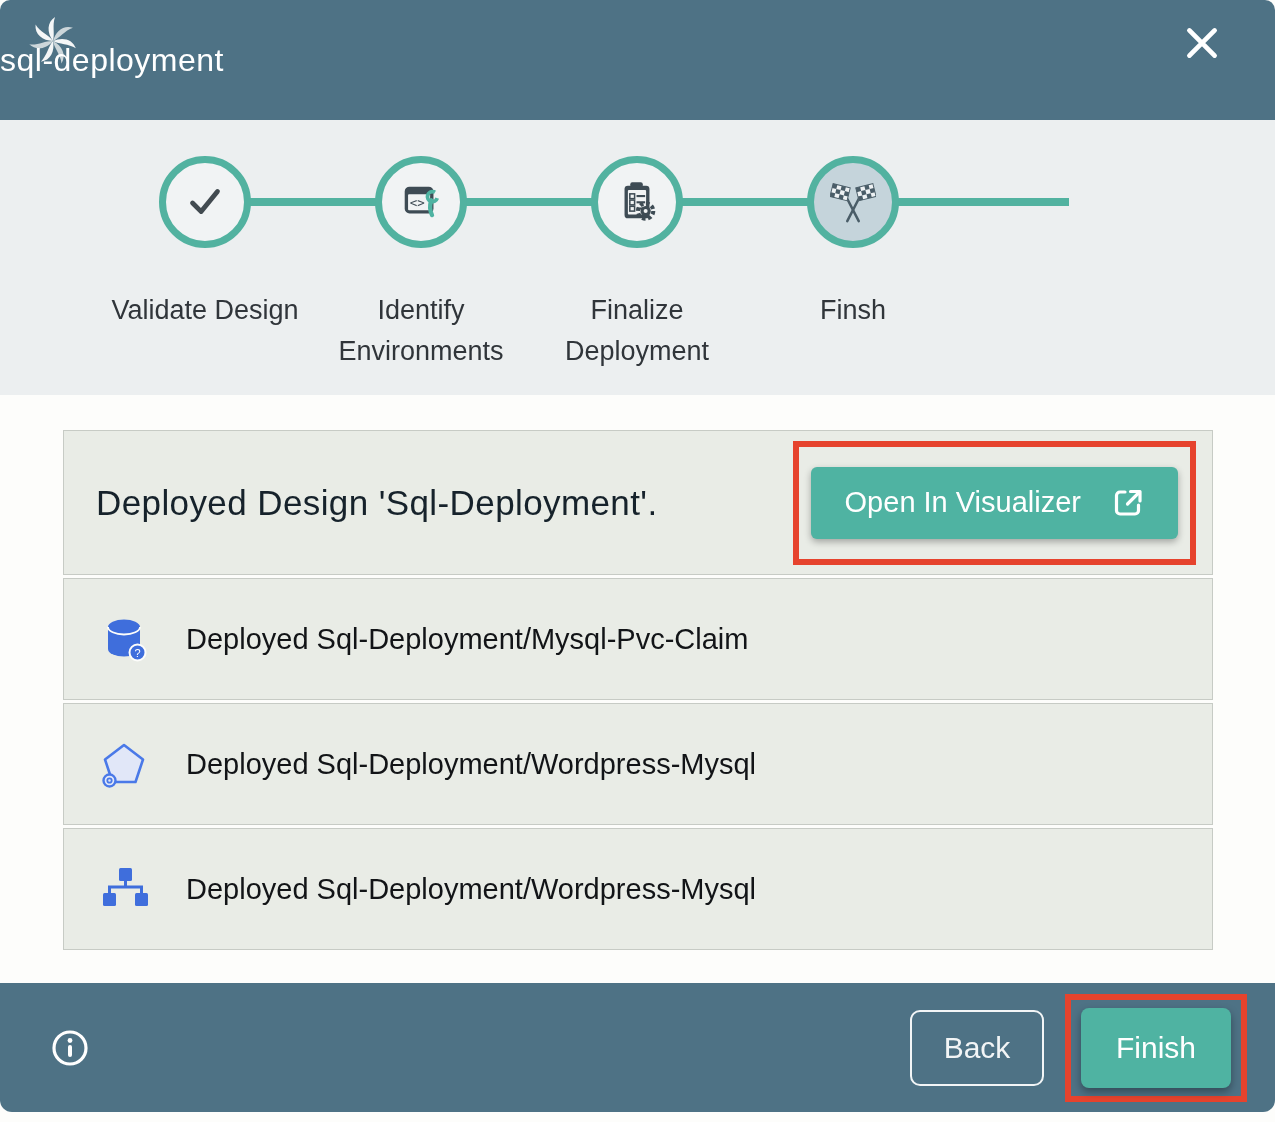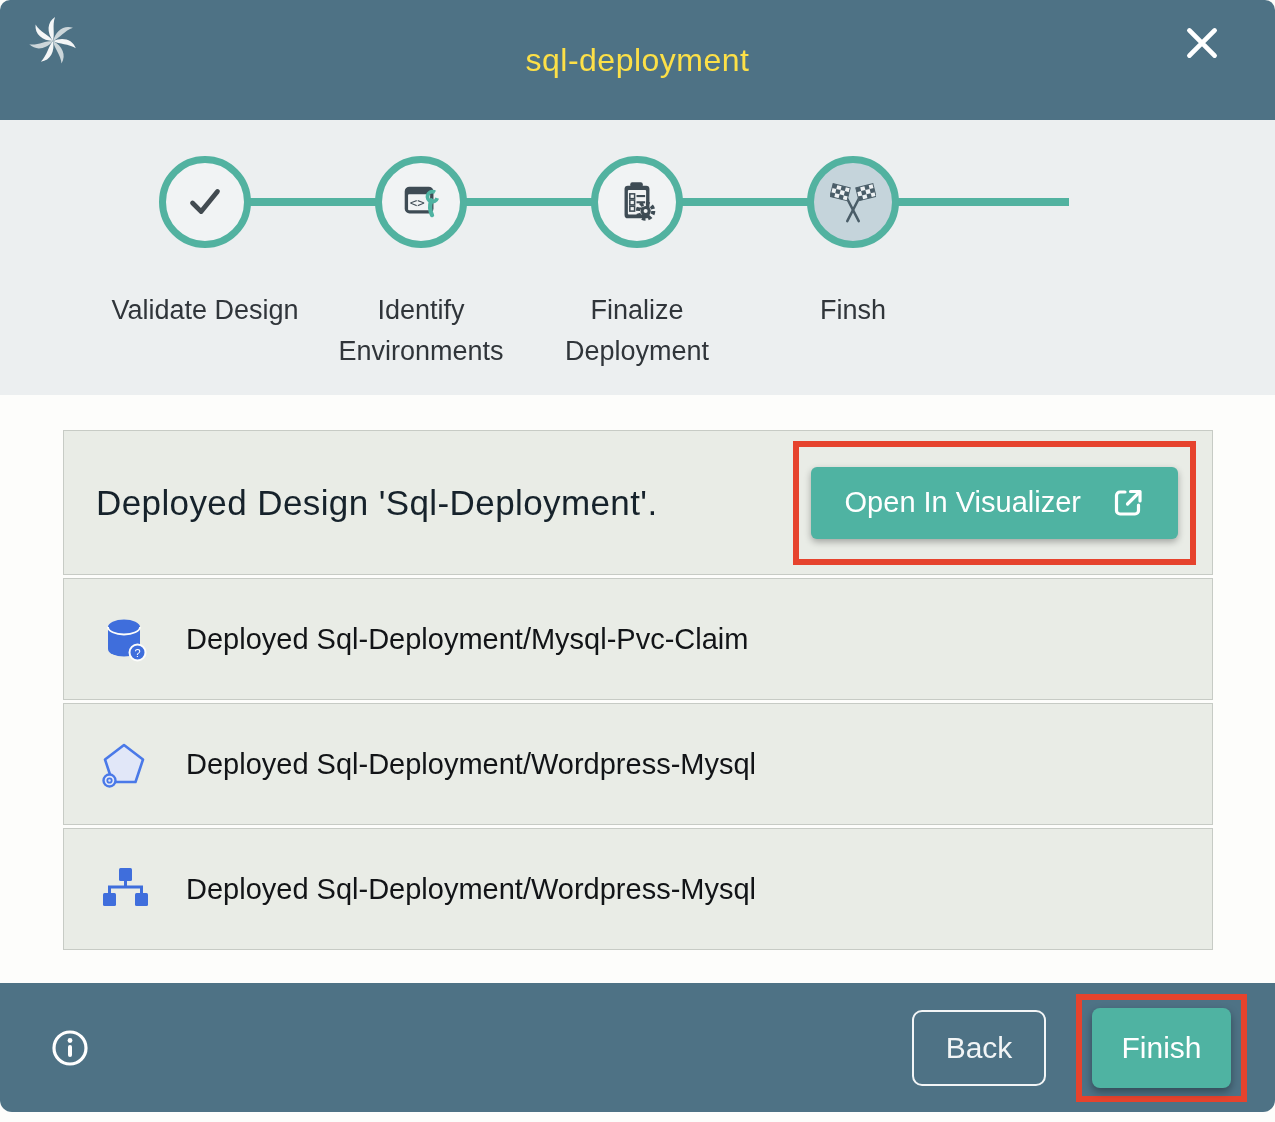--- a/index.html
+++ b/index.html
@@ -13,22 +13,22 @@
   .modal { position:relative; width:1275px; height:1122px; background:#fdfdfb; }
 
   
   .modal-header {
     position:relative; height:120px; background:#4e7285;
     display:flex; align-items:center; padding:0 40px;
     border-radius:10px 10px 0 0;
   }
   .logo { position:absolute; left:26px; top:14px; width:54px; height:54px; }
   .modal-title {
-    position:absolute; left:0; right:0; text-align:center;
-    color:#fde047; font-size:32px; letter-spacing:0.5px;
+    position:absolute; left:0; right:0; text-align:left;
+    color:#ffffff; font-size:32px; letter-spacing:0.5px;
   }
   .close-btn {
     position:absolute; right:52px; top:22px;
     background:transparent; border:none; padding:0; cursor:pointer;
     width:42px; height:42px;
   }
 
   
   .stepper {
     position:relative; height:275px; background:#eceff0;
@@ -70,30 +70,30 @@
   .item-icon { width:48px; height:48px; margin-right:38px; flex:none; }
   .item-text { font-size:29px; color:#121417; }
 
   
   .modal-footer {
     position:absolute; left:0; right:0; top:983px; height:129px;
     background:#4e7285; border-radius:0 0 12px 12px;
     display:flex; align-items:center; padding:0 28px;
   }
   .info-btn { background:transparent; border:none; padding:0; margin-left:22px; cursor:pointer; width:40px; height:40px; }
-  .footer-actions { margin-left:auto; display:flex; align-items:center;gap:9px; }
+  .footer-actions { margin-left:auto; display:flex; align-items:center; }
   .back-btn {
     width:134px; height:76px; background:transparent;
     border:2.5px solid #f2f5f6; border-radius:10px;
     color:#f2f5f6; font-size:30px; font-family:"Liberation Sans", sans-serif;
     margin-right:21px; cursor:pointer;
   }
   .finish-annotation { border:6px solid #e6432d; padding:8px 10px; }
   .finish-btn {
-    width:139px; height:80px; background:#4fb3a2; border:none; border-radius:8px;
+    width:150px; height:80px; background:#4fb3a2; border:none; border-radius:8px;
     color:#ffffff; font-size:30px; font-family:"Liberation Sans", sans-serif;
     box-shadow:0 4px 9px rgba(0,0,0,0.35); cursor:pointer;
   }
 </style>
 </head>
 <body>
 
 <div class="modal">
 
   <header class="modal-header">

